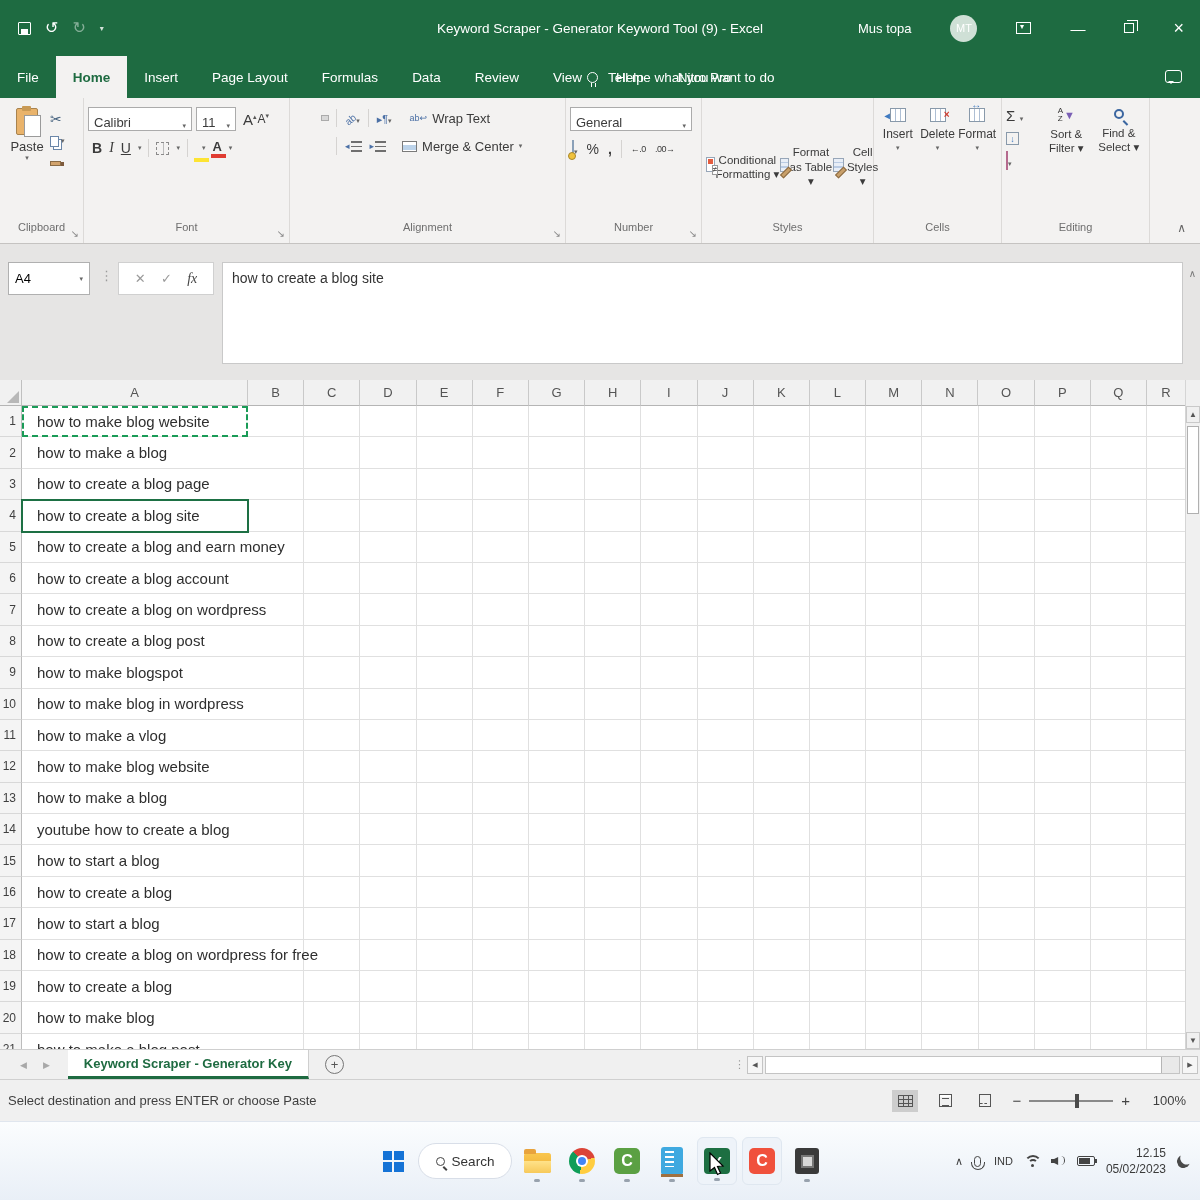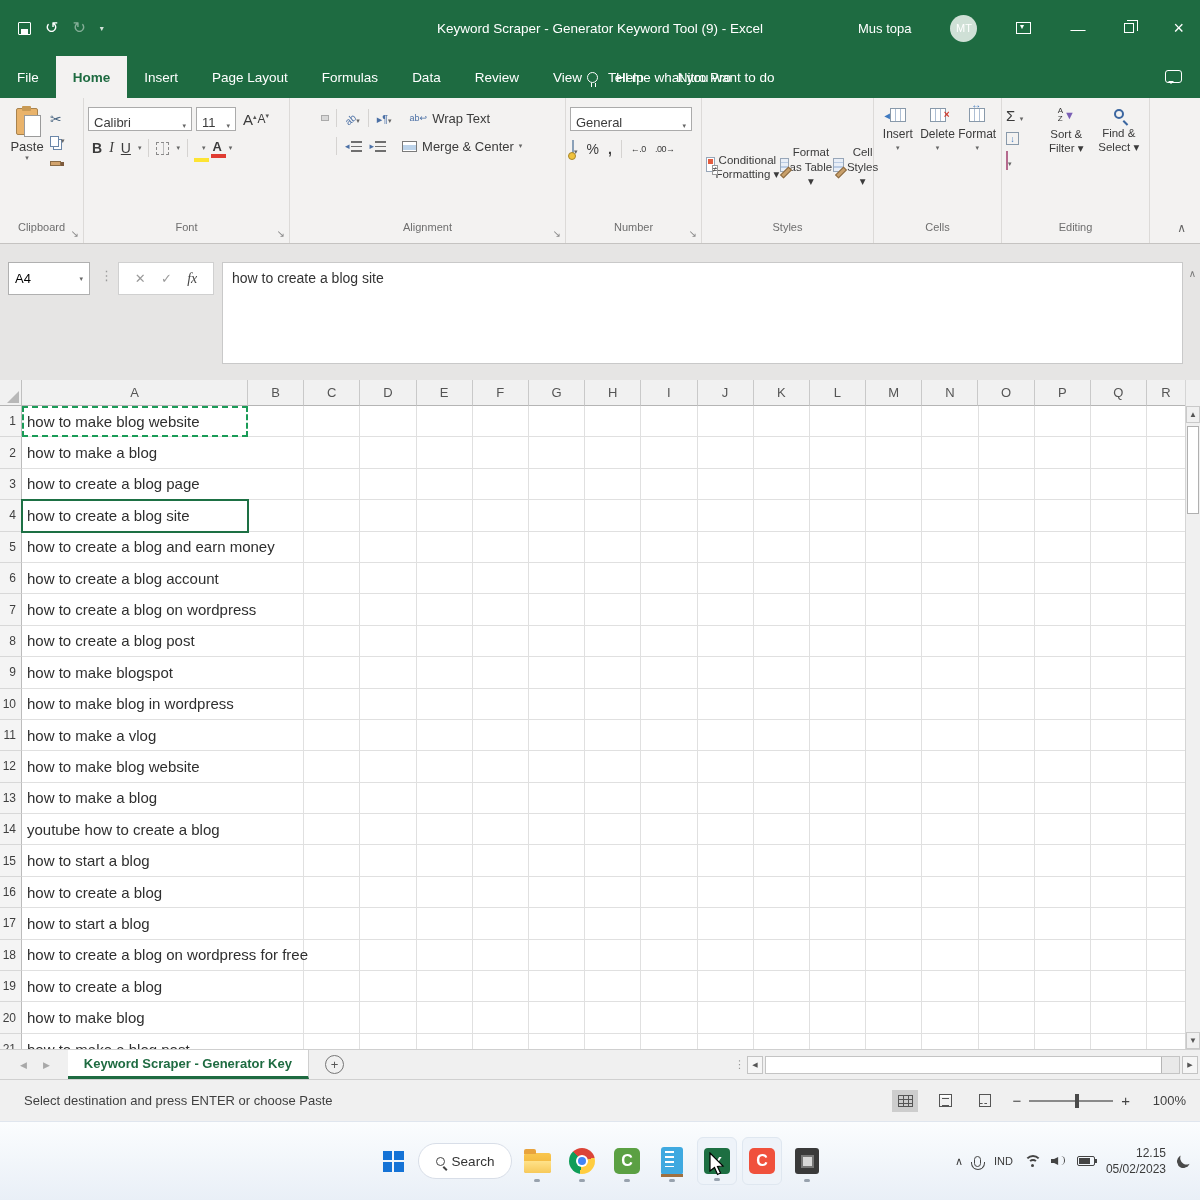--- a/index.html
+++ b/index.html
@@ -151,21 +151,21 @@
   .corner { width:22px; border-right:1px solid #c0c0c0; border-bottom:1px solid #b5b5b5; background:#f1f1f1; position:relative; flex:none; }
   .corner::after { content:""; position:absolute; right:2px; bottom:2px; border:6px solid transparent; border-right-color:#b8b8b8; border-bottom-color:#b8b8b8; width:0; height:0; }
   .hcell { width:56.2px; flex:none; border-right:1px solid #c9c9c9; border-bottom:1px solid #b5b5b5; display:flex; align-items:center; justify-content:center; font-size:13px; color:#555; background:#f1f1f1; }
   .colheaders .hcell:nth-of-type(1) { width:226px; }
   .colheaders .hcell:last-of-type { width:38px; border-right:none; }
   .gridbody { height:643px; overflow:hidden; }
   .grow { display:flex; height:31.4px; }
   .grow.partial { height:15px; overflow:hidden; }
   .grow.partial > div { height:31.4px; }
   .rnum { width:22px; flex:none; background:#f4f4f4; border-right:1px solid #bcbcbc; border-bottom:1px solid #d8d8d8; font-size:12px; color:#3f3f3f; display:flex; align-items:center; justify-content:flex-end; padding-right:5px; height:100%; }
-  .cellA { width:226px; flex:none; border-bottom:1px solid #e0e0e0; font-size:15px; color:#2f2f2f; display:flex; align-items:center; padding-left:5px; white-space:nowrap; height:100%; position:relative; z-index:1; }
+  .cellA { width:226px; flex:none; border-bottom:1px solid #e0e0e0; font-size:15px; color:#2f2f2f; display:flex; align-items:center; padding-left:15px; white-space:nowrap; height:100%; position:relative; z-index:1; }
   .cellA.copied { outline:2px dashed #1a9b57; outline-offset:-2px; }
   .cellA.selected { outline:2px solid #1d7044; outline-offset:-1px; }
   .fillcells { flex:1; border-bottom:1px solid #e0e0e0; height:100%;
       background:repeating-linear-gradient(to right, transparent 0 55.2px, #e0e0e0 55.2px 56.2px); }
   .vscroll { position:absolute; right:0; top:0; bottom:0; width:15px; background:#f0f0f0; border-left:1px solid #d5d5d5; }
   .varrow { position:absolute; left:0; right:0; height:17px; display:flex; align-items:center; justify-content:center; font-size:8px; color:#555; background:#f0f0f0; border:1px solid #c9c9c9; }
   .varrow.up { top:26px; } .varrow.down { bottom:0; }
   .vthumb { position:absolute; left:1px; right:1px; top:46px; height:88px; background:#fff; border:1px solid #b0b0b0; }
 
   
@@ -173,21 +173,21 @@
   .sh-nav { display:flex; align-items:center; gap:16px; padding:0 18px 0 20px; color:#a8a8a8; font-size:9px; }
   .sheettab { background:#fff; color:#1e6b41; font-weight:bold; display:flex; align-items:center; padding:0 16px; border-right:1px solid #cfcfcf; border-bottom:3px solid #1e6b41; }
   .addsheet { width:19px; height:19px; border:1px solid #767676; border-radius:50%; color:#555; display:flex; align-items:center; justify-content:center; font-size:13px; margin:auto 0 auto 16px; }
   .sh-dots { margin-left:auto; color:#9a9a9a; font-size:11px; display:flex; align-items:center; }
   .hscroll { display:flex; align-items:center; gap:2px; width:455px; padding:0 2px; }
   .hs-arrow { width:16px; height:18px; background:#f6f6f6; border:1px solid #c4c4c4; display:flex; align-items:center; justify-content:center; font-size:7px; color:#555; }
   .hs-track { flex:1; height:18px; border:1px solid #c4c4c4; background:#e9e9e9; padding:0; }
   .hs-thumb { width:96%; height:100%; background:#fff; border-right:1px solid #b5b5b5; }
 
   
-  .statusbar { height:42px; background:#f0f0f0; border-top:1px solid #d0d0d0; display:flex; align-items:center; font-size:13px; color:#3f3f3f; padding:0 14px 0 24px; flex:none; }
+  .statusbar { height:42px; background:#f0f0f0; border-top:1px solid #d0d0d0; display:flex; align-items:center; font-size:13px; color:#3f3f3f; padding:0 14px 0 8px; flex:none; }
   .sb-right { margin-left:auto; display:flex; align-items:center; gap:14px; }
   .viewbtn { width:26px; height:22px; display:flex; align-items:center; justify-content:center; }
   .viewbtn.sel { background:#cdcdcd; }
   .ic-normal { width:15px; height:12px; border:1px solid #555;
       background:repeating-linear-gradient(to right, transparent 0 4px, #555 4px 5px),
                  repeating-linear-gradient(transparent 0 3px, #555 3px 4px); }
   .ic-pagelayout { width:13px; height:13px; border:1px solid #555; background:linear-gradient(#fff 0 2px, transparent 2px); position:relative; }
   .ic-pagelayout::after { content:""; position:absolute; left:2px; top:3px; right:2px; height:6px; border-top:1px solid #555; border-bottom:1px solid #555; }
   .ic-pagebreak { width:12px; height:13px; border:1px solid #555; position:relative; }
   .ic-pagebreak::after { content:""; position:absolute; left:0; top:4px; right:3px; height:4px; border-bottom:1px dashed #555; }

